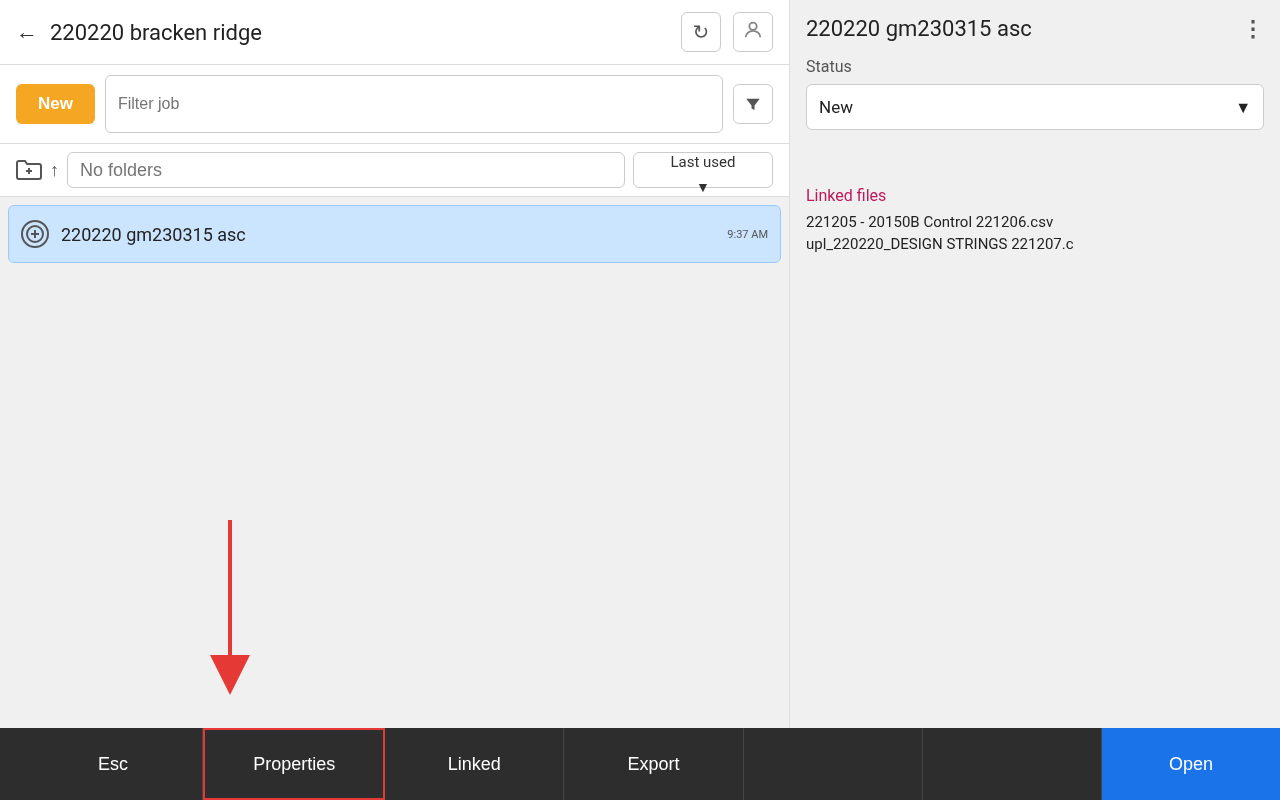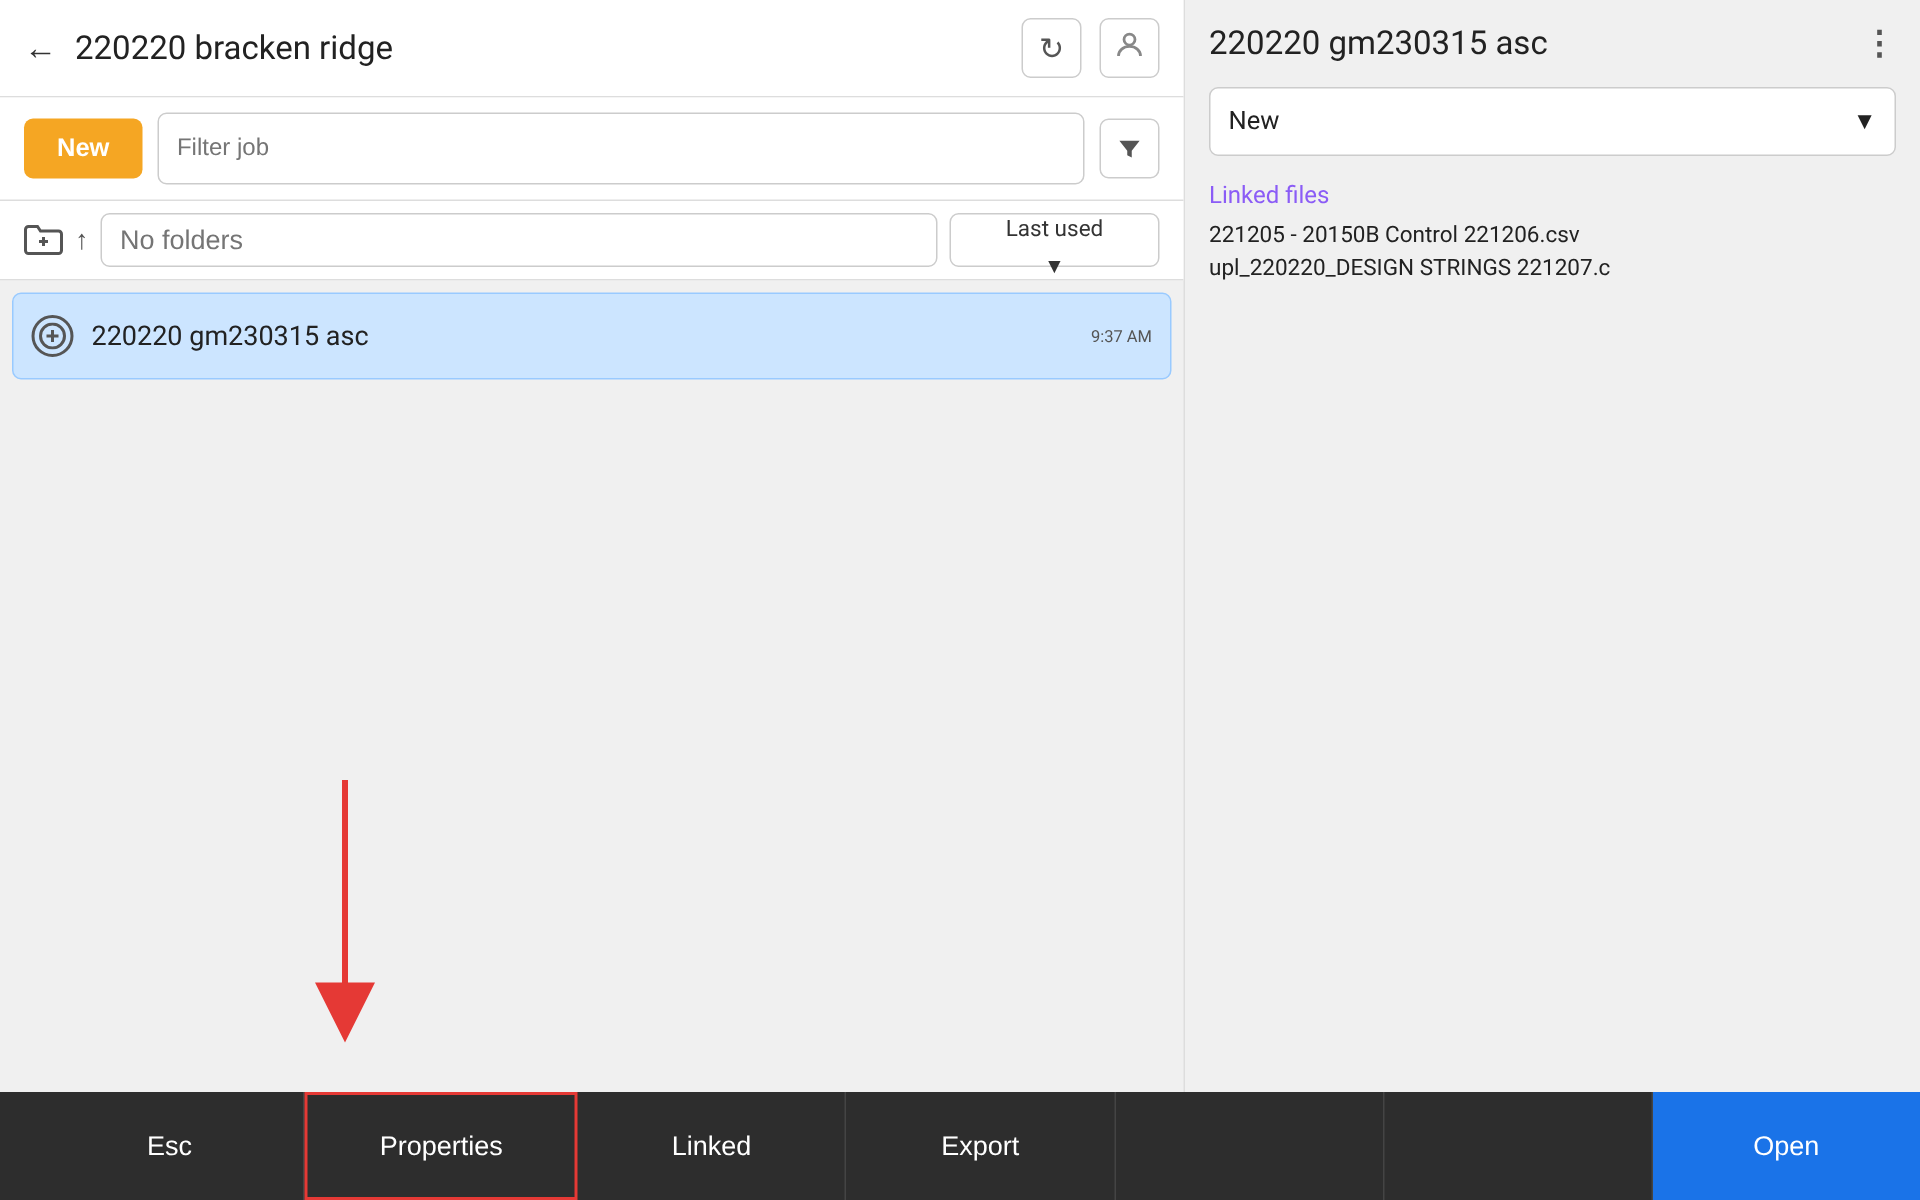--- a/index.html
+++ b/index.html
@@ -80,21 +80,21 @@
       border: none;
       border-radius: 6px;
       padding: 10px 22px;
       font-size: 17px;
       font-weight: 600;
       cursor: pointer;
     }
 
     .filter-input {
       flex: 1;
-      height: 48px;
+      height: 58px;
       border: 1px solid #ccc;
       border-radius: 6px;
       padding: 17px 12px;
       font-size: 16px;
       color: #999;
       background: white;
     }
 
     .filter-icon-btn {
       width: 40px;
@@ -237,22 +237,23 @@
       background: white;
       display: flex;
       align-items: center;
       justify-content: space-between;
       cursor: pointer;
       margin-bottom: 16px;
     }
 
     .linked-files-label {
       font-size: 16px;
-      color: #8b5cf6;
+      color: #be185d;
       margin-bottom: 8px;
+      margin-top: 40px;
     }
 
     .linked-file {
       font-size: 15px;
       color: #222;
       margin-bottom: 4px;
     }
 
     
     .bottom-toolbar {
@@ -368,20 +369,21 @@
         </div>
       </div>
     </div>
 
     <div class="right-panel">
       <div class="right-header">
         <span class="right-title">220220 gm230315 asc</span>
         <span class="more-icon">⋮</span>
       </div>
 
+      <div class="status-label">Status</div>
       <div class="status-select">
         <span>New</span>
         <span style="font-size:16px;">▼</span>
       </div>
 
       <div class="linked-files-label">Linked files</div>
       <div class="linked-file">221205 - 20150B Control 221206.csv</div>
       <div class="linked-file">upl_220220_DESIGN STRINGS 221207.c</div>
     </div>
   </div>

